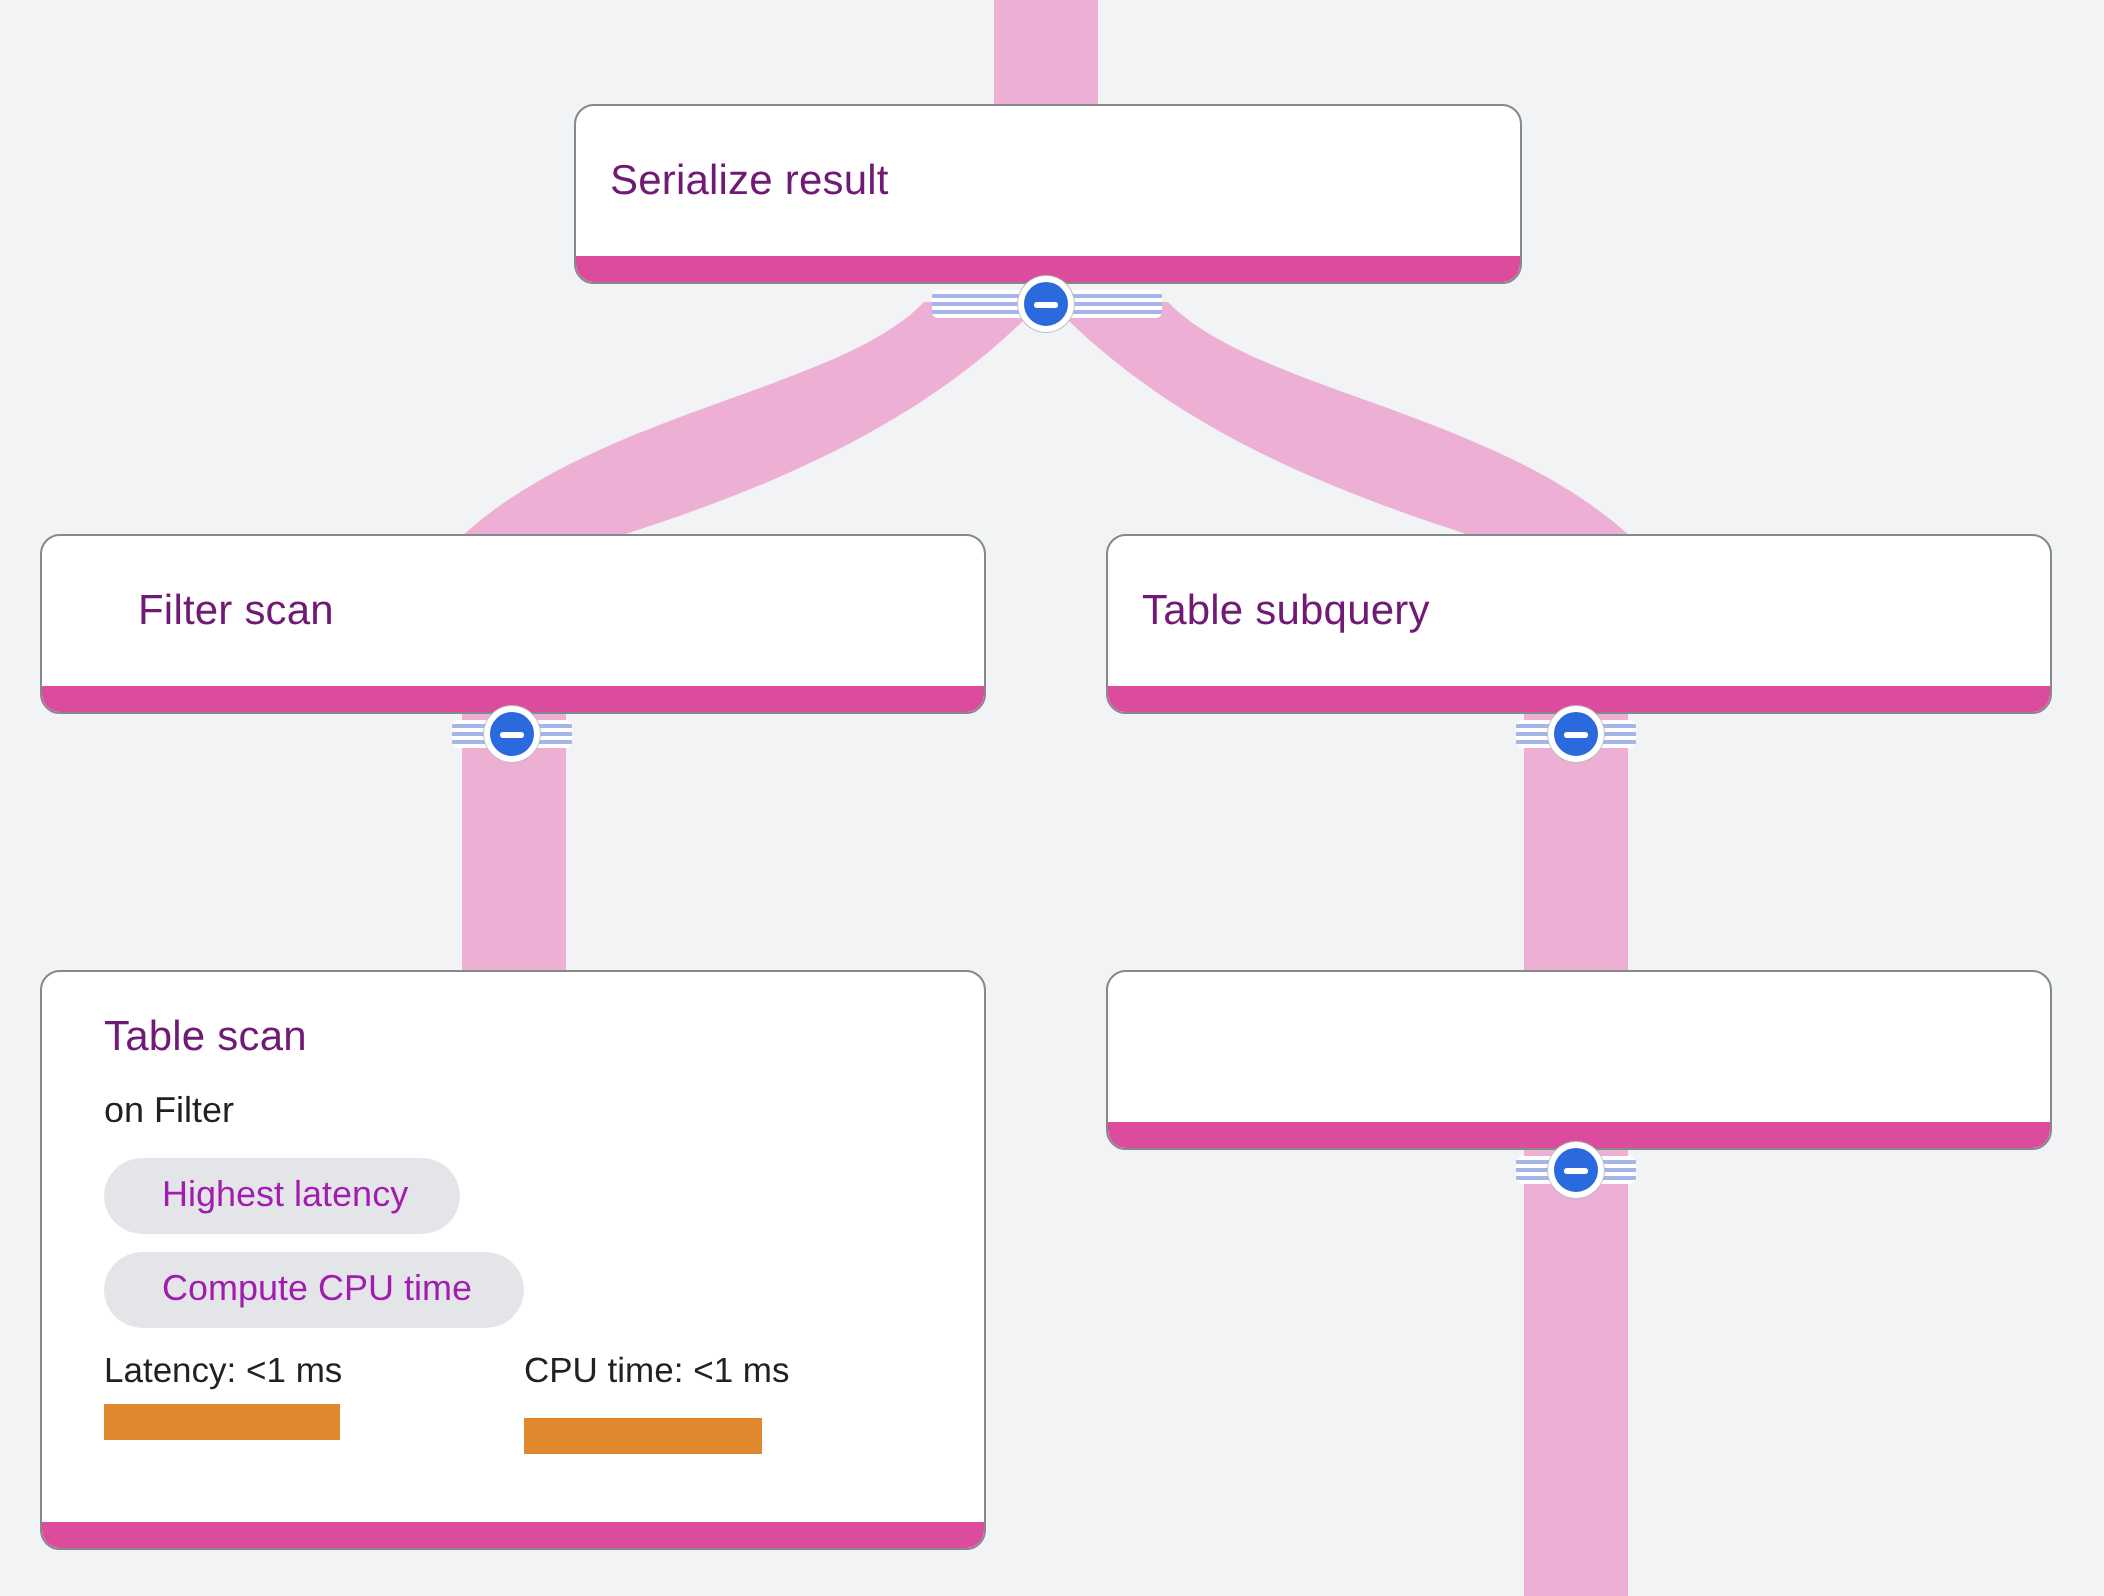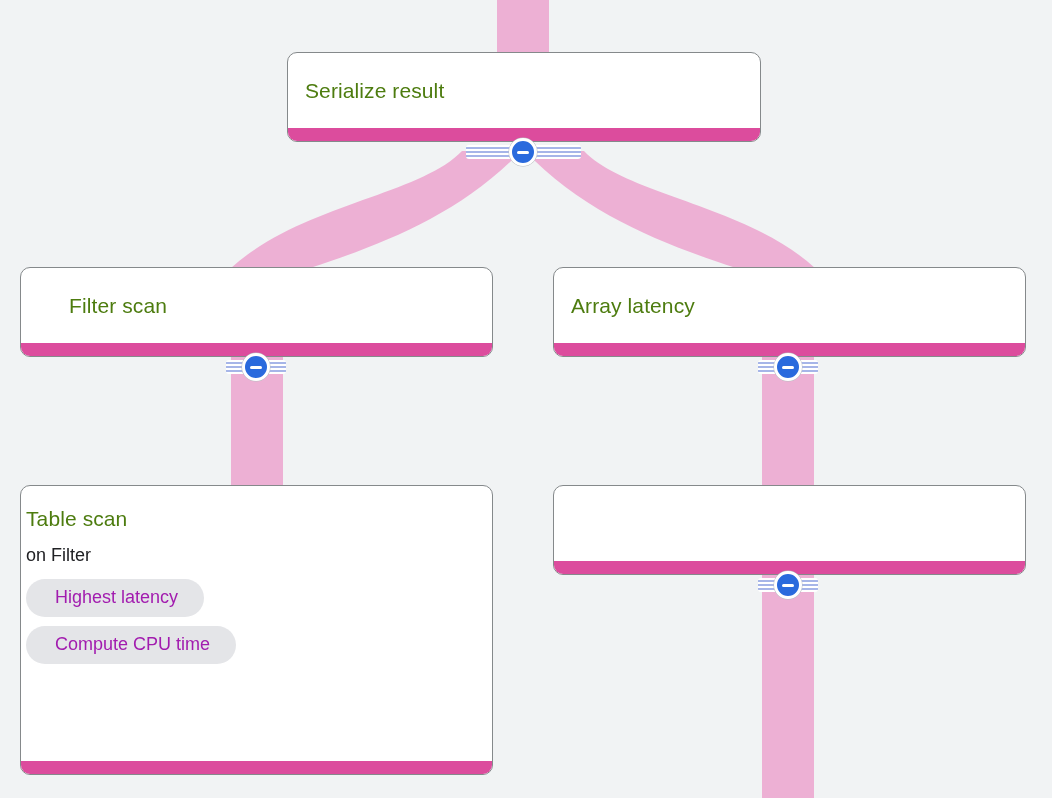--- a/index.html
+++ b/index.html
@@ -24,23 +24,23 @@
   .node .accent{
     position:absolute;left:0;right:0;bottom:0;
     height:13px;
     background:#dc4c9d;
   }
   .node.simple{
     display:flex;align-items:center;
     padding:0 12px 13px 17px;
   }
   .node-title{
-    font-size:21px;color:#4d7c0f;letter-spacing:0.1px;
+    font-size:21px;color:#701a75;letter-spacing:0.1px;
   }
-  .node.detail{padding:21px 18px 0 5px;}
+  .node.detail{padding:21px 18px 0 31px;}
   .node.detail .node-title{display:block;margin-bottom:14px;}
   .node-subtitle{
     display:block;font-size:18px;color:#202124;margin-bottom:13px;
   }
   .badge{
     display:block;width:fit-content;
     background:#e4e5e8;color:#a21caf;
     font-size:18px;font-weight:500;
     padding:8px 26px 9px 29px;
     border-radius:20px;
@@ -95,29 +95,39 @@
     <span class="node-title">Serialize result</span>
     <div class="accent"></div>
   </div>
 
   <div class="node simple" style="left:20px;top:267px;width:473px;height:90px;padding-left:48px;">
     <span class="node-title">Filter scan</span>
     <div class="accent"></div>
   </div>
 
   <div class="node simple" style="left:553px;top:267px;width:473px;height:90px;">
-    <span class="node-title">Array latency</span>
+    <span class="node-title">Table subquery</span>
     <div class="accent"></div>
   </div>
 
   <div class="node detail" style="left:20px;top:485px;width:473px;height:290px;">
     <span class="node-title">Table scan</span>
     <span class="node-subtitle">on Filter</span>
     <span class="badge">Highest latency</span>
     <span class="badge">Compute CPU time</span>
+    <div class="metrics">
+      <div class="metric">
+        <span class="metric-label">Latency: &lt;1 ms</span>
+        <div class="metric-bar lat"></div>
+      </div>
+      <div class="metric">
+        <span class="metric-label">CPU time: &lt;1 ms</span>
+        <div class="metric-bar cpu"></div>
+      </div>
+    </div>
     <div class="accent"></div>
   </div>
 
   <div class="node simple" style="left:553px;top:485px;width:473px;height:90px;">
     <div class="accent"></div>
   </div>
 
   <div class="collapse" style="left:465.5px;top:138px;width:115px;">
     <div class="stripes"></div>
     <div class="circle">

